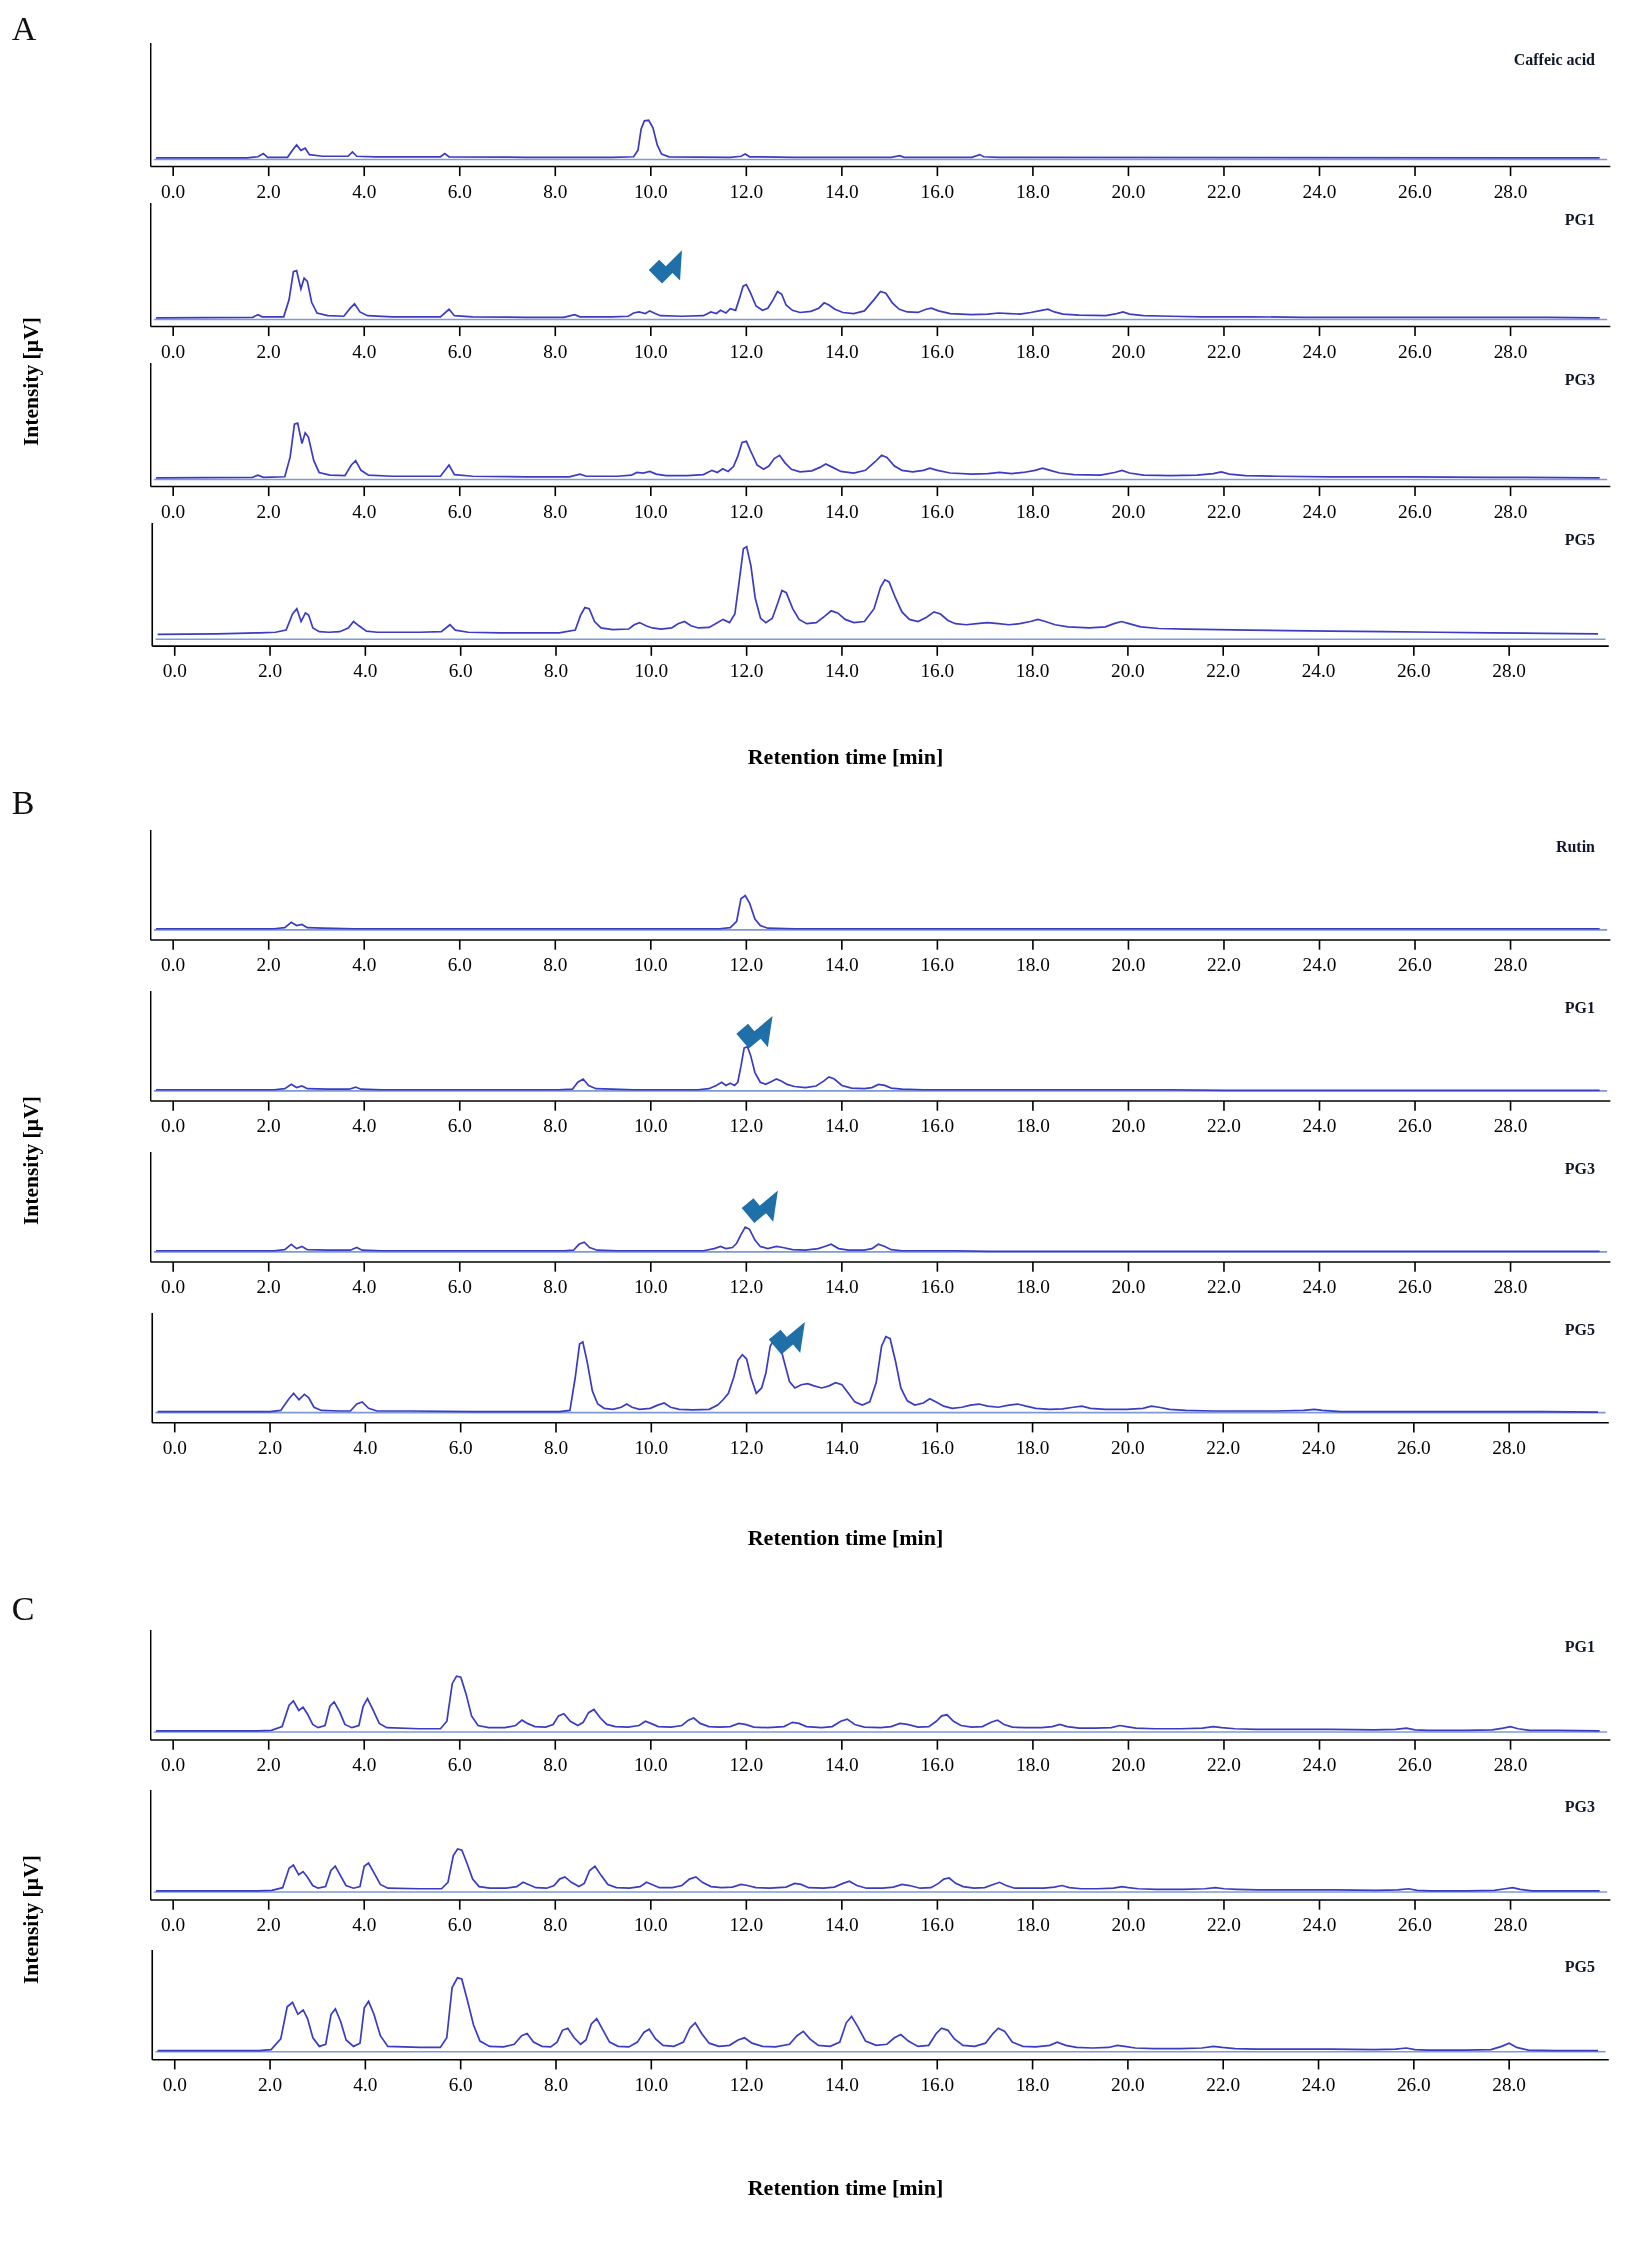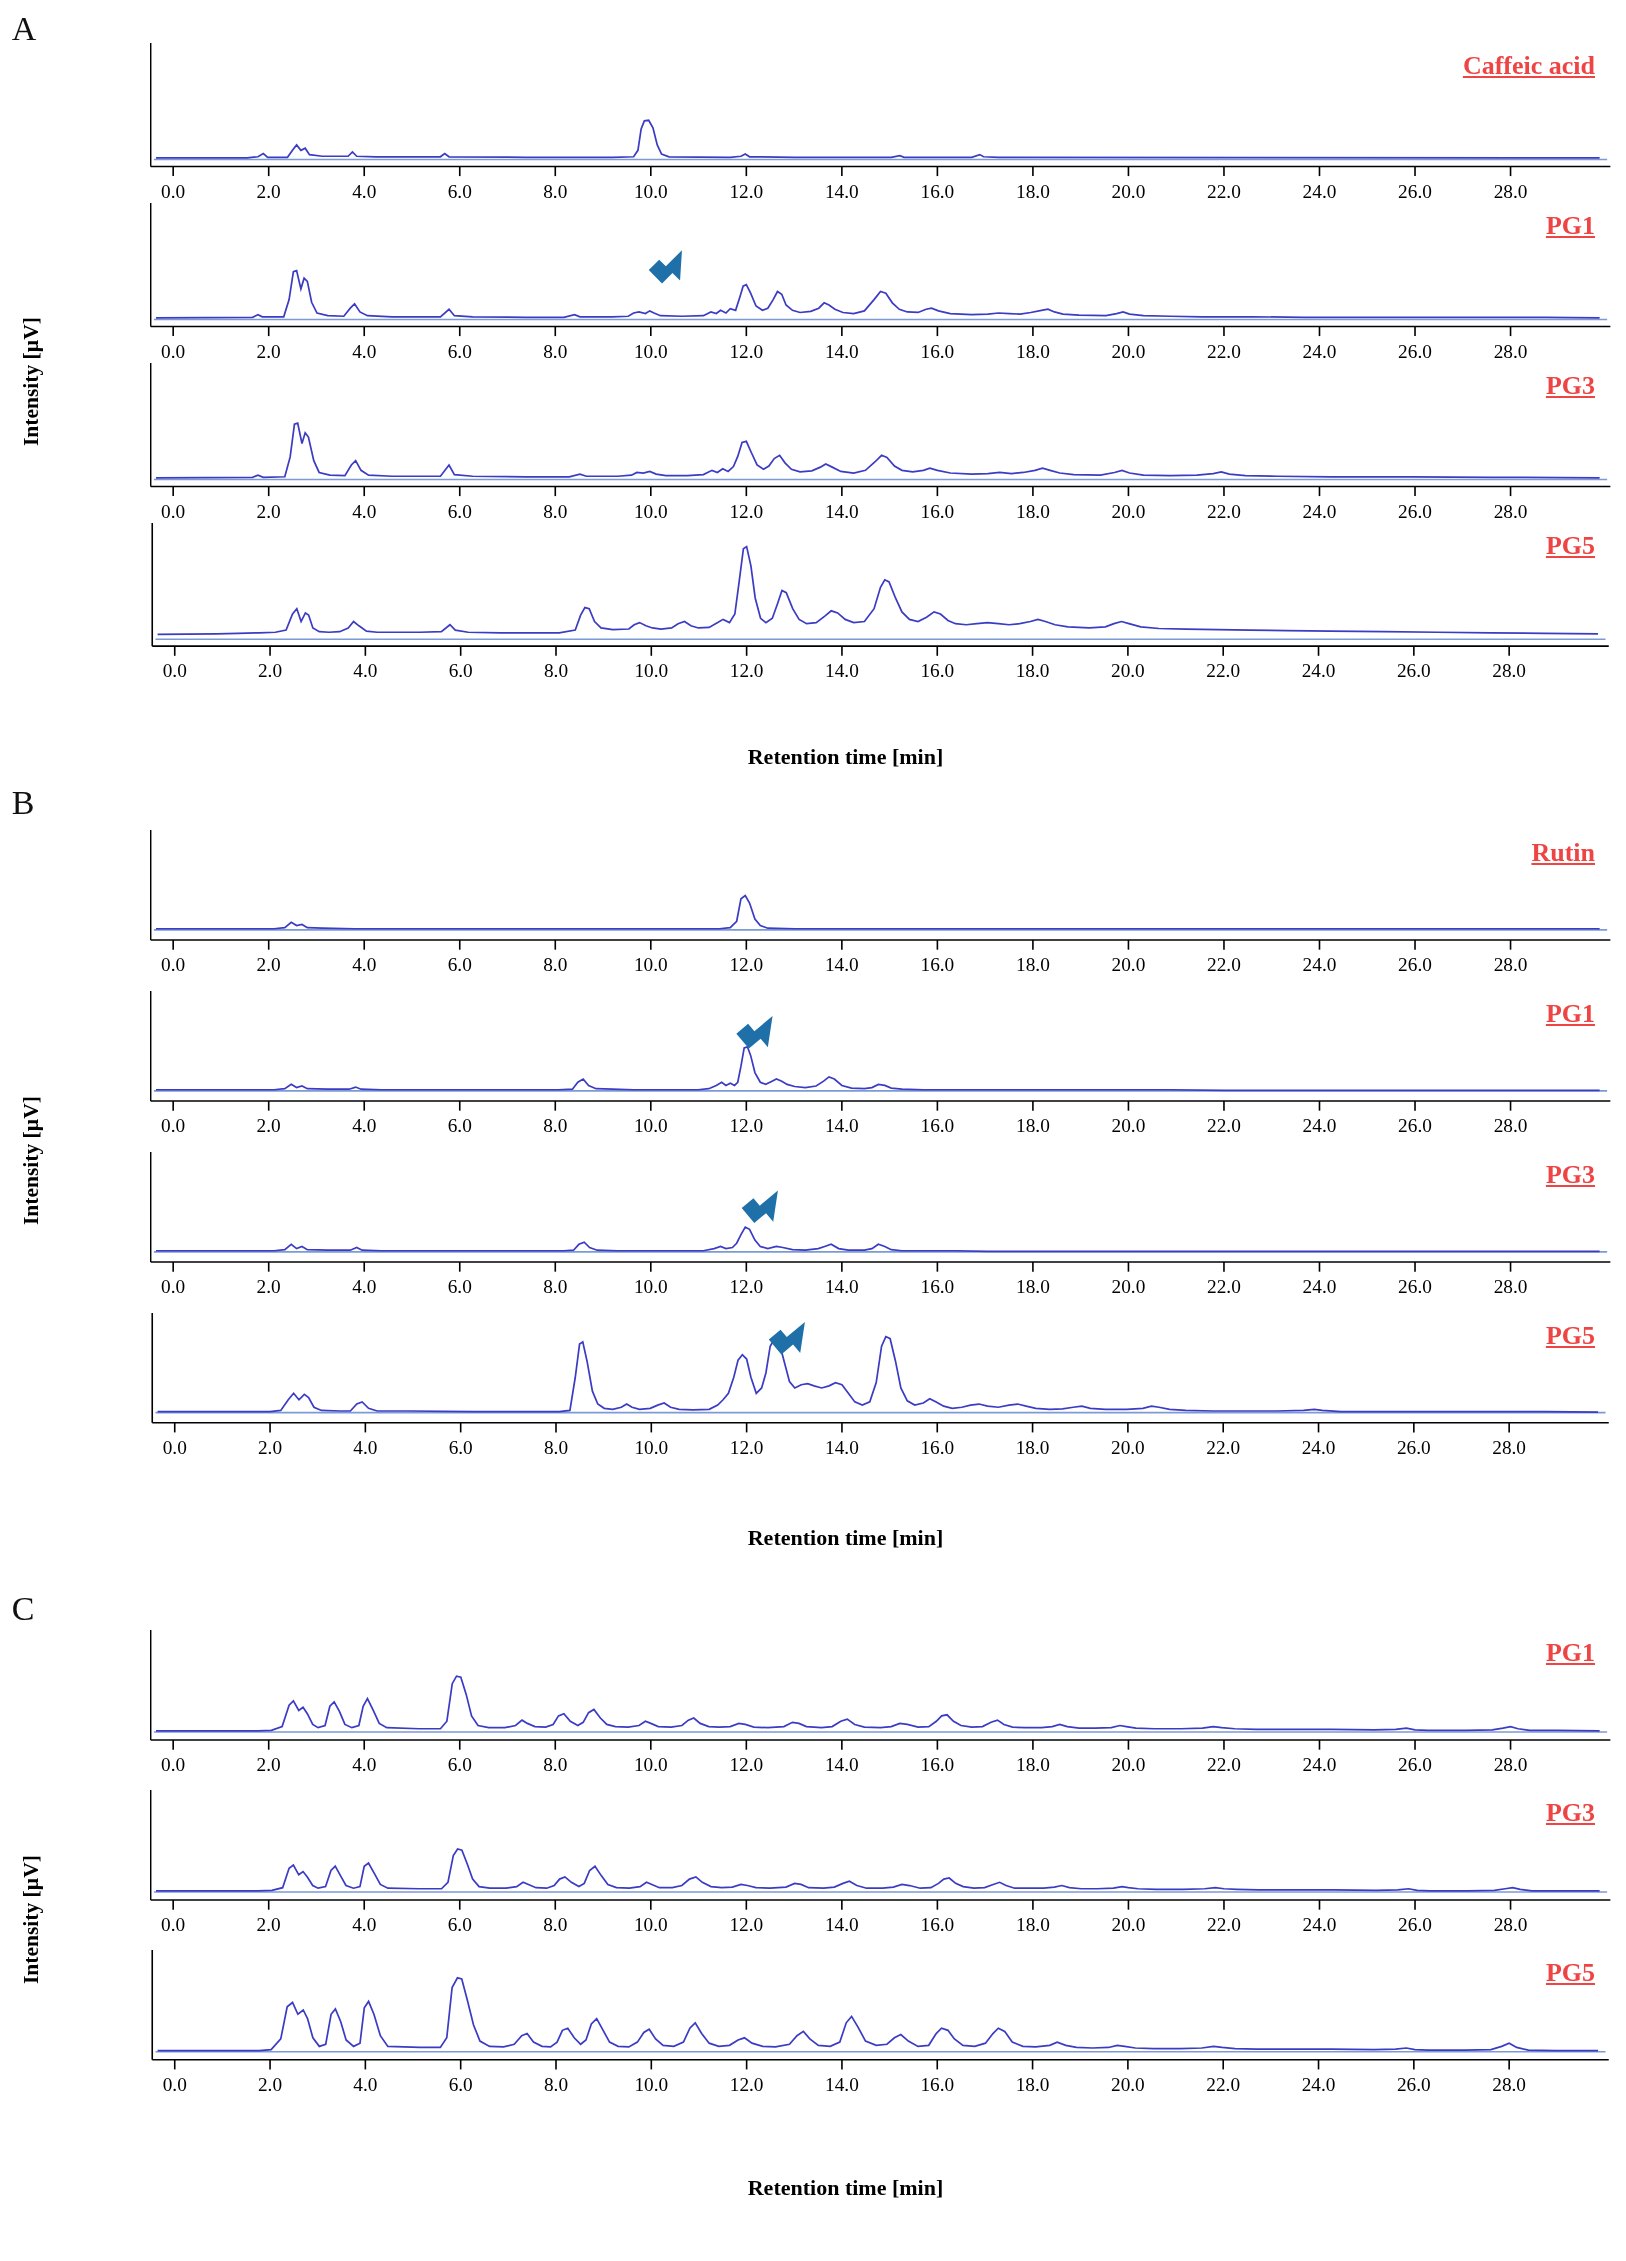--- a/index.html
+++ b/index.html
@@ -37,25 +37,24 @@
   }
   .plot{
     position:absolute;
     box-sizing:border-box;
   }
   .plot svg{display:block;}
   .trace-label{
     position:absolute;
     right:16px;
     top:7.5px;
-    font-size:26px;
+    font-size:16px;
     font-weight:bold;
     font-family:"Liberation Serif", serif;
-    color:#ef4444;
-    text-decoration:underline;
+    color:#0f172a;
   }
   .tick-text{
     font-family:"Liberation Serif", serif;
     font-size:36px;
     fill:#000;
   }
   .ytick-text{
     font-family:"Liberation Serif", serif;
     font-size:36px;
     fill:#000;

